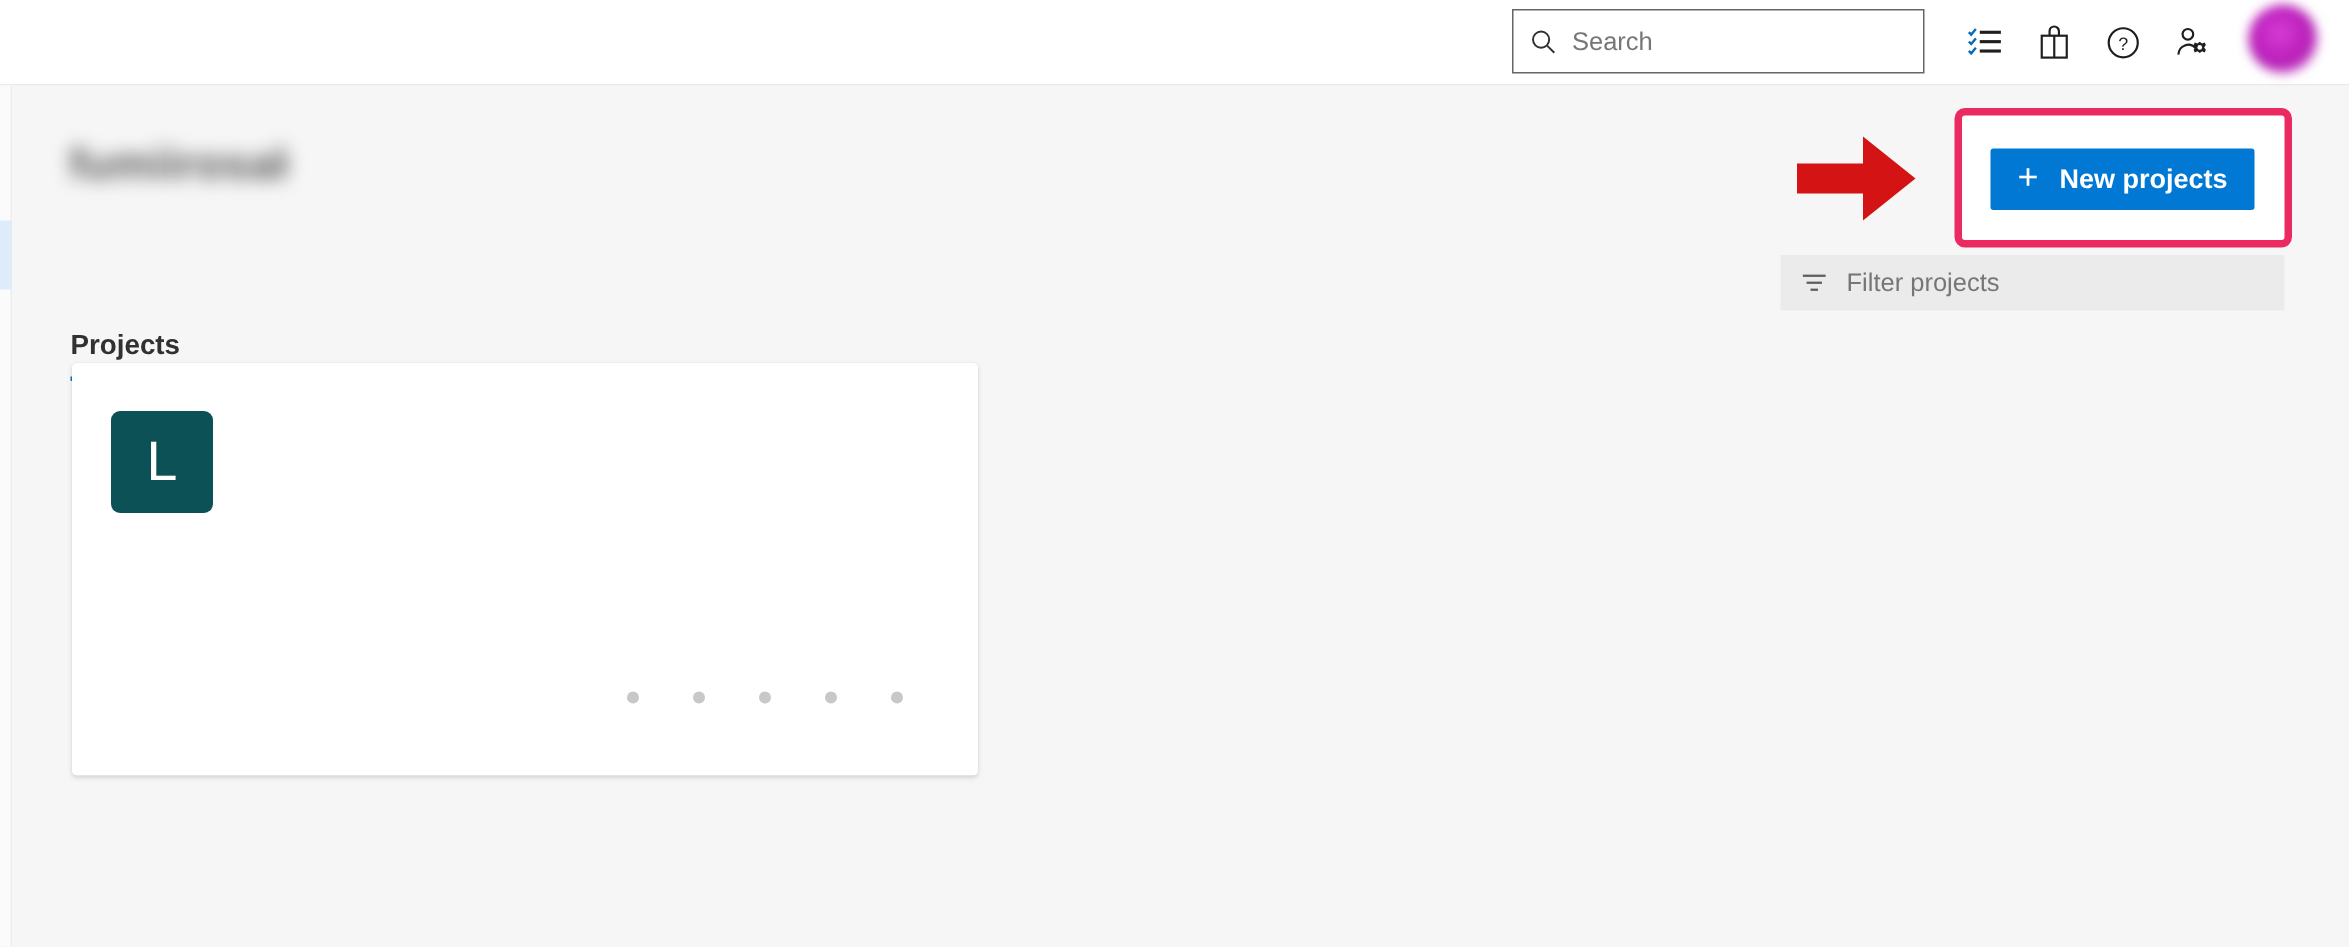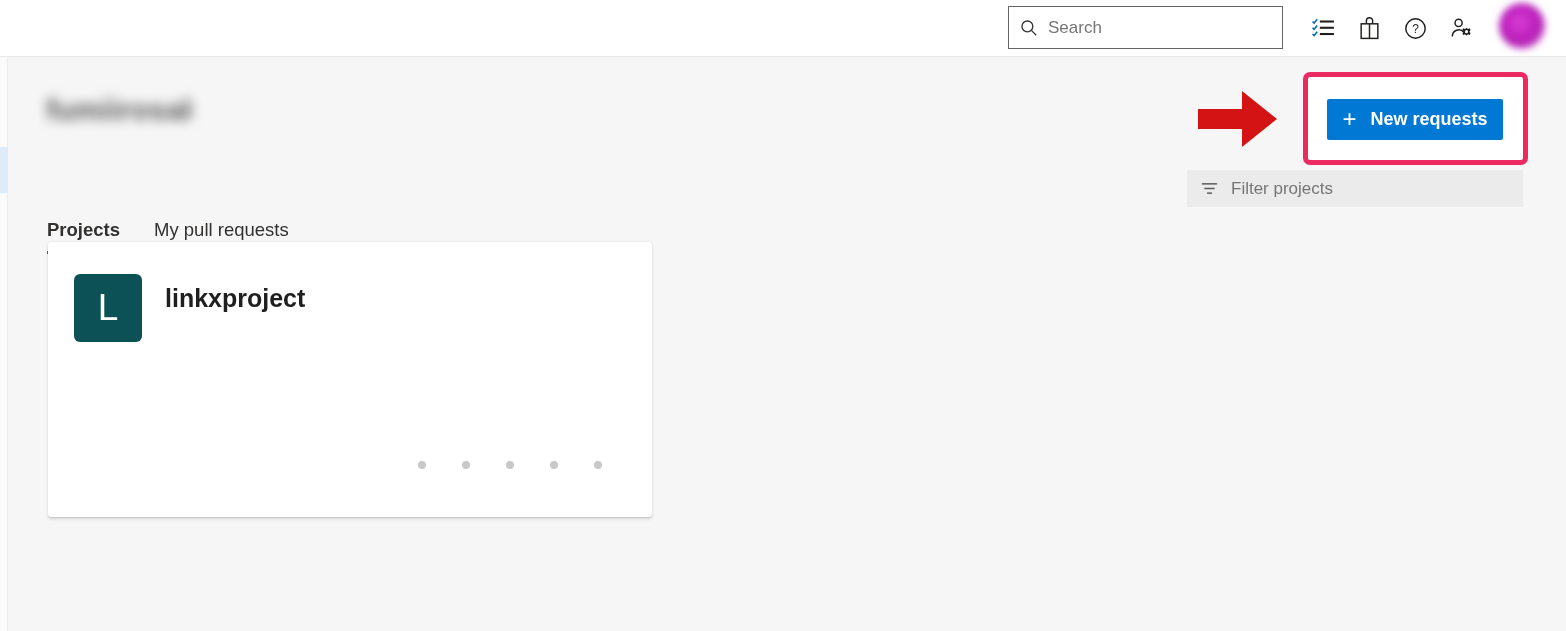--- a/index.html
+++ b/index.html
@@ -196,46 +196,44 @@
   <div class="left-rail">
     <div class="rail-selected"></div>
   </div>
 
   <div class="body-area"></div>
 
   <div class="org-title">fumiirosaka</div>
 
   <div class="tabs">
     <div class="tab active">Projects</div>
-    <div class="tab">My pull requests</div>
   </div>
 
   <div class="highlight-box"></div>
 
   <svg class="red-arrow" viewBox="0 0 84 62">
     <path d="M2 21 H46 V3 L81 31 L46 59 V41 H2 Z" fill="#d41414"></path>
   </svg>
 
   <button class="new-project-btn" style="z-index:3;">
     <span class="plus-glyph">+</span>
-    <span>New requests</span>
+    <span>New projects</span>
   </button>
 
   <div class="filter-box">
     <svg class="funnel" viewBox="0 0 20 20">
       <rect x="2" y="4.3" width="16" height="1.6" fill="#605e5c"></rect>
       <rect x="4.6" y="9.2" width="10.8" height="1.6" fill="#605e5c"></rect>
       <rect x="7.4" y="14.1" width="5.2" height="1.6" fill="#605e5c"></rect>
     </svg>
     <input type="text" value="" placeholder="Filter projects" style="">
   </div>
 
   <div class="project-card">
     <div class="card-avatar">L</div>
-    <div class="card-name">linkxproject</div>
     <div class="card-dots">
       <span></span>
       <span></span>
       <span></span>
       <span></span>
       <span></span>
     </div>
   </div>
 
 </div>

